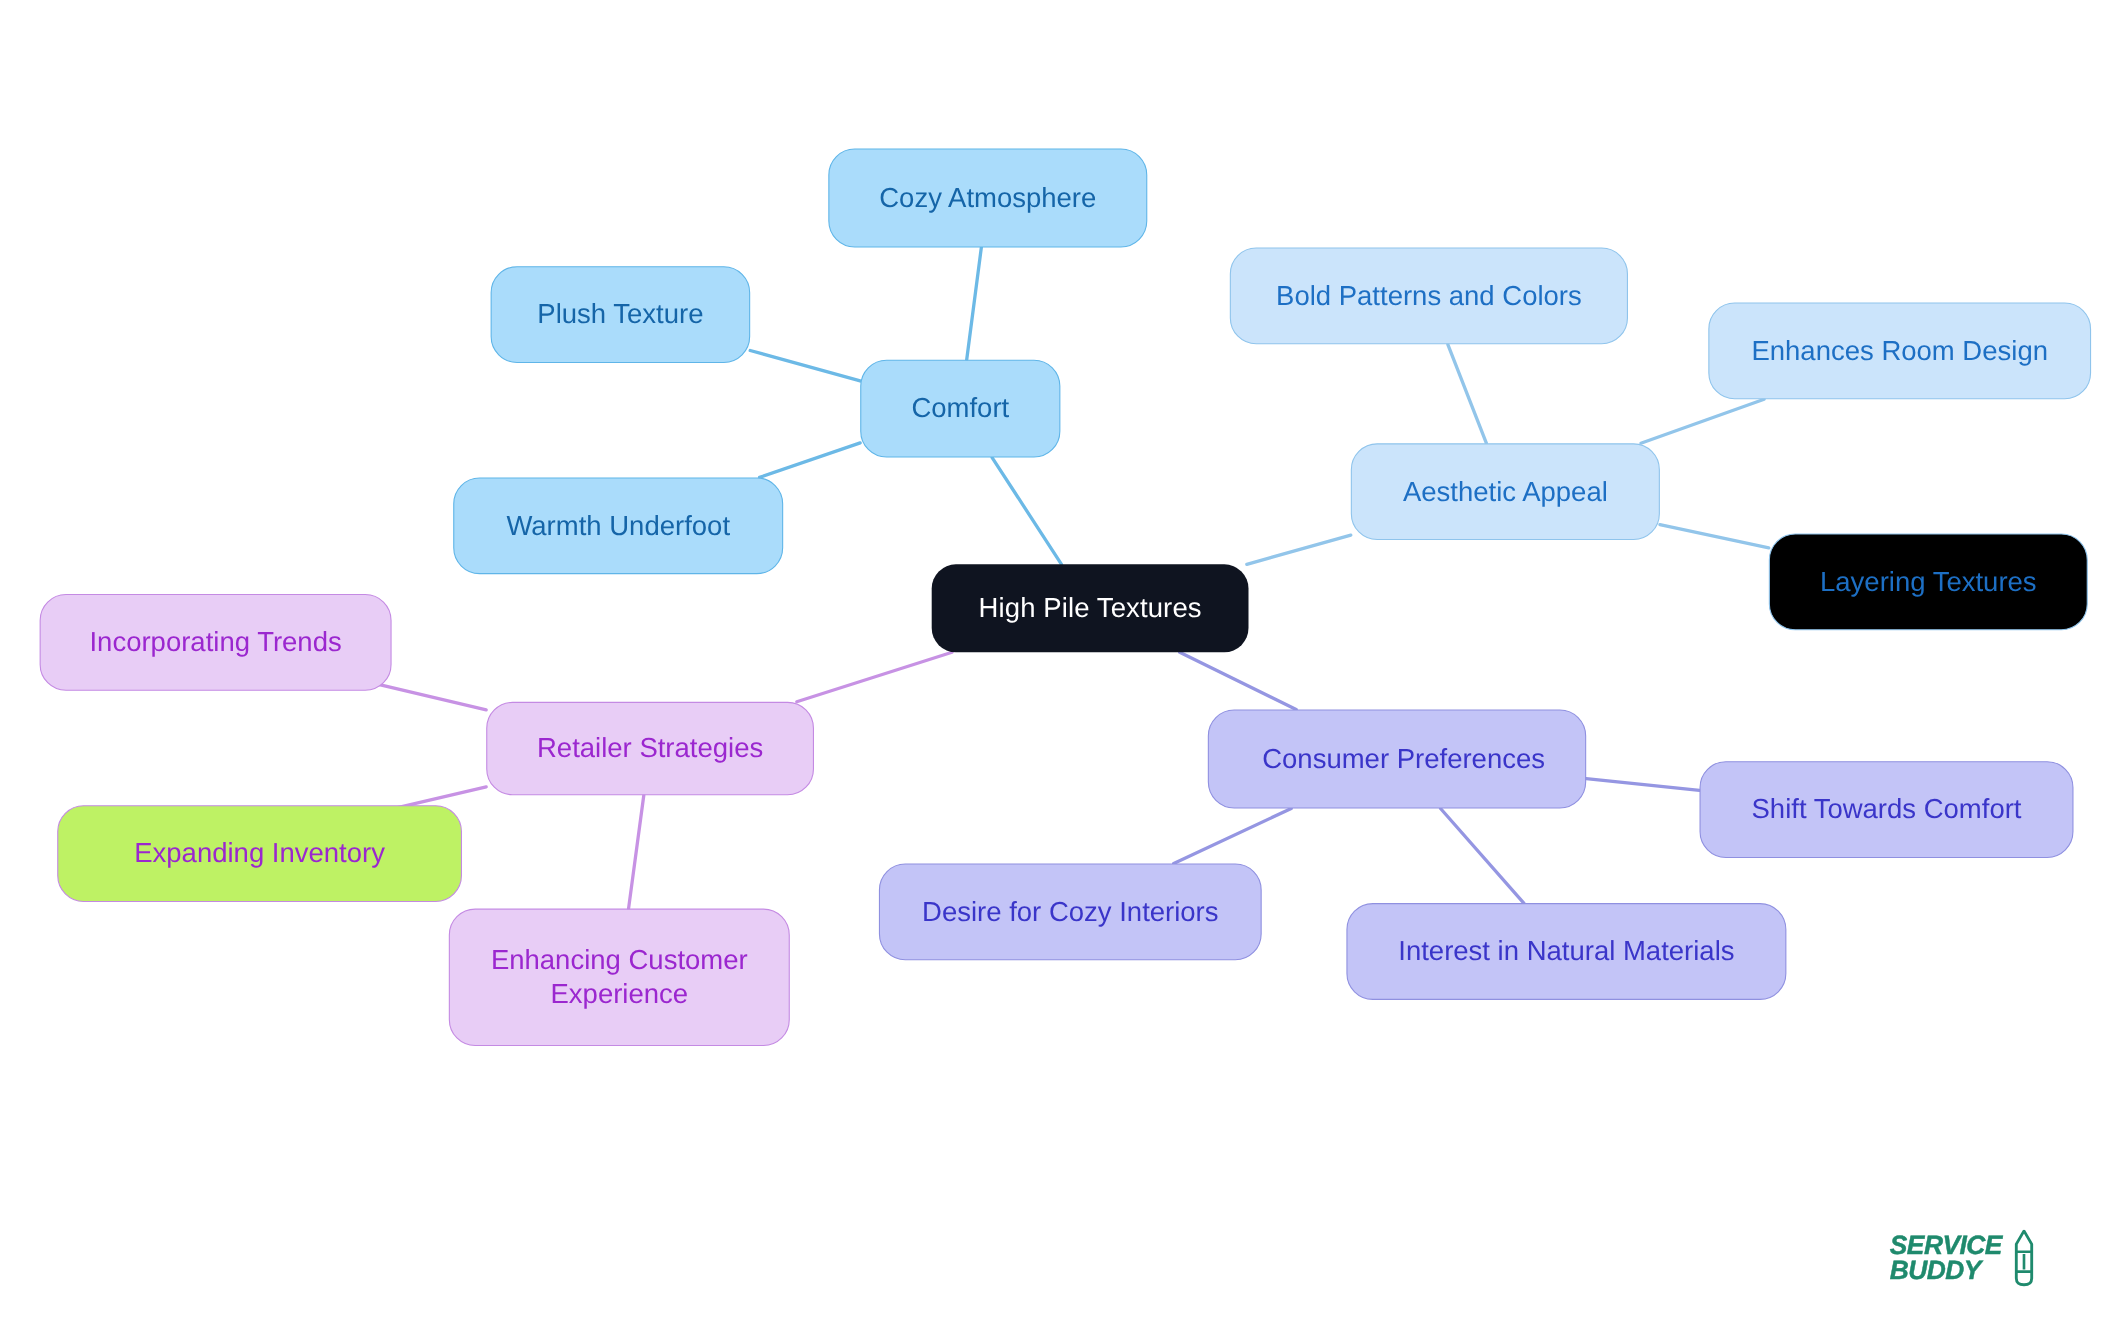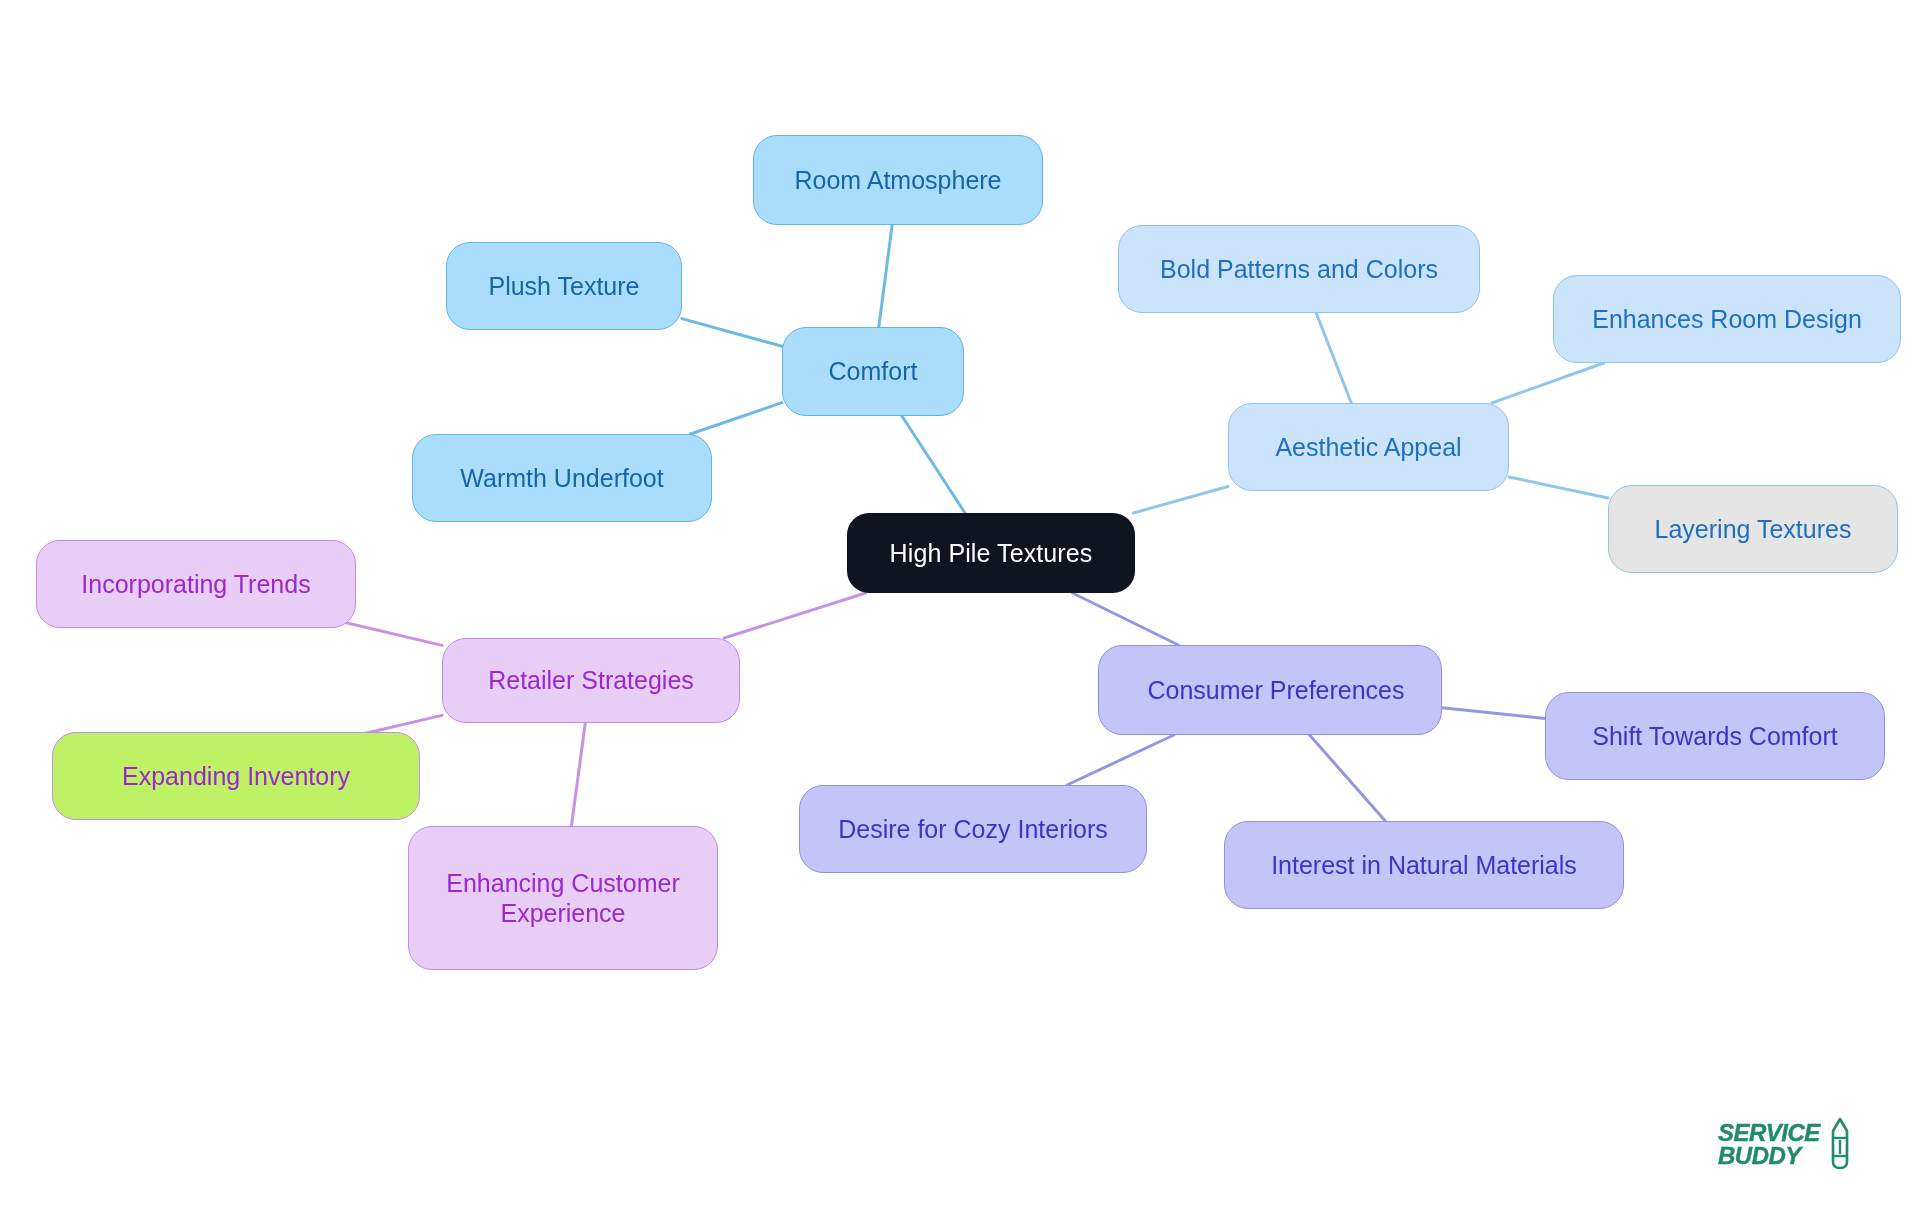--- a/index.html
+++ b/index.html
@@ -83,35 +83,35 @@
       <line x1="1173.8489208633093" y1="735" x2="1067.0143884892086" y2="785" stroke="#9596e2" stroke-width="3" stroke-linecap="round"></line>
       <line x1="1309.6" y1="735" x2="1385.28" y2="821" stroke="#9596e2" stroke-width="3" stroke-linecap="round"></line>
       <line x1="865.5098039215686" y1="593" x2="724.3333333333333" y2="638" stroke="#c792e4" stroke-width="3" stroke-linecap="round"></line>
       <line x1="442" y1="645.3447432762836" x2="342" y2="621.7506112469438" stroke="#c792e4" stroke-width="3" stroke-linecap="round"></line>
       <line x1="442" y1="715.376225490196" x2="342" y2="738.7830882352941" stroke="#c792e4" stroke-width="3" stroke-linecap="round"></line>
       <line x1="585.2788461538462" y1="723" x2="571.4134615384615" y2="826" stroke="#c792e4" stroke-width="3" stroke-linecap="round"></line>
     </svg>
   <div id="nodes">
       <div class="node root" style="left: 847px; top: 513px; width: 288px; height: 80px; background: rgb(15, 20, 32); border-color: rgb(15, 20, 32); color: rgb(255, 255, 255);"><span>High Pile Textures</span></div>
       <div class="node hub" style="left: 782px; top: 327px; width: 182px; height: 89px; background: rgb(170, 220, 251); border-color: rgb(95, 181, 232); color: rgb(21, 101, 168);"><span>Comfort</span></div>
-      <div class="node leaf" style="left: 753px; top: 135px; width: 290px; height: 90px; background: rgb(170, 220, 251); border-color: rgb(95, 181, 232); color: rgb(21, 101, 168);"><span>Room Atmosphere</span></div>
+      <div class="node leaf" style="left: 753px; top: 135px; width: 290px; height: 90px; background: rgb(170, 220, 251); border-color: rgb(95, 181, 232); color: rgb(21, 101, 168);"><span>Cozy Atmosphere</span></div>
       <div class="node leaf" style="left: 446px; top: 242px; width: 236px; height: 88px; background: rgb(170, 220, 251); border-color: rgb(95, 181, 232); color: rgb(21, 101, 168);"><span>Plush Texture</span></div>
       <div class="node leaf" style="left: 412px; top: 434px; width: 300px; height: 88px; background: rgb(170, 220, 251); border-color: rgb(95, 181, 232); color: rgb(21, 101, 168);"><span>Warmth Underfoot</span></div>
       <div class="node hub" style="left: 1228px; top: 403px; width: 281px; height: 88px; background: rgb(203, 228, 251); border-color: rgb(143, 196, 236); color: rgb(29, 111, 196);"><span>Aesthetic Appeal</span></div>
       <div class="node leaf" style="left: 1118px; top: 225px; width: 362px; height: 88px; background: rgb(203, 228, 251); border-color: rgb(143, 196, 236); color: rgb(29, 111, 196);"><span>Bold Patterns and Colors</span></div>
       <div class="node leaf" style="left: 1553px; top: 275px; width: 348px; height: 88px; background: rgb(203, 228, 251); border-color: rgb(143, 196, 236); color: rgb(29, 111, 196);"><span>Enhances Room Design</span></div>
-      <div class="node leaf" style="left: 1608px; top: 485px; width: 290px; height: 88px; background: #e5e5e5; border-color: rgb(143, 196, 236); color: rgb(29, 111, 196);"><span>Layering Textures</span></div>
+      <div class="node leaf" style="left: 1608px; top: 485px; width: 290px; height: 88px; background: #000000; border-color: rgb(143, 196, 236); color: rgb(29, 111, 196);"><span>Layering Textures</span></div>
       <div class="node hub" style="left: 1098px; top: 645px; width: 344px; height: 90px; background: rgb(195, 196, 247); border-color: rgb(143, 144, 224); color: rgb(58, 53, 201); padding-left: 22px;"><span>Consumer Preferences</span></div>
       <div class="node leaf" style="left: 1545px; top: 692px; width: 340px; height: 88px; background: rgb(195, 196, 247); border-color: rgb(143, 144, 224); color: rgb(58, 53, 201);"><span>Shift Towards Comfort</span></div>
       <div class="node leaf" style="left: 799px; top: 785px; width: 348px; height: 88px; background: rgb(195, 196, 247); border-color: rgb(143, 144, 224); color: rgb(58, 53, 201);"><span>Desire for Cozy Interiors</span></div>
       <div class="node leaf" style="left: 1224px; top: 821px; width: 400px; height: 88px; background: rgb(195, 196, 247); border-color: rgb(143, 144, 224); color: rgb(58, 53, 201);"><span>Interest in Natural Materials</span></div>
       <div class="node hub" style="left: 442px; top: 638px; width: 298px; height: 85px; background: rgb(232, 205, 246); border-color: rgb(196, 138, 227); color: rgb(155, 39, 207);"><span>Retailer Strategies</span></div>
       <div class="node leaf" style="left: 36px; top: 540px; width: 320px; height: 88px; background: rgb(232, 205, 246); border-color: rgb(196, 138, 227); color: rgb(155, 39, 207);"><span>Incorporating Trends</span></div>
       <div class="node leaf" style="left: 24px; top: 732px; width: 368px; height: 88px; background: #bef264; border-color: rgb(196, 138, 227); color: rgb(155, 39, 207); margin-left: 28px;"><span>Expanding Inventory</span></div>
-      <div class="node leaf" style="left: 408px; top: 826px; width: 310px; height: 144px; background: rgb(232, 205, 246); border-color: rgb(196, 138, 227); color: rgb(155, 39, 207);"><span>Enhancing Customer
+      <div class="node leaf" style="left: 408px; top: 826px; width: 310px; height: 125px; background: rgb(232, 205, 246); border-color: rgb(196, 138, 227); color: rgb(155, 39, 207);"><span>Enhancing Customer
 Experience</span></div>
     </div>
 
   <div id="logo" style="left: 1718px; top: 1118px; color: rgb(31, 138, 109);">
     <div class="wordmark">
       <span>SERVICE</span>
       <span>BUDDY</span>
     </div>
     <svg width="22" height="52" viewBox="0 0 22 52">
       <path d="M11 1 L18 13 L18 44 Q18 50 11 50 Q4 50 4 44 L4 13 Z" fill="none" stroke="currentColor" stroke-width="2.6" stroke-linejoin="round"></path>

